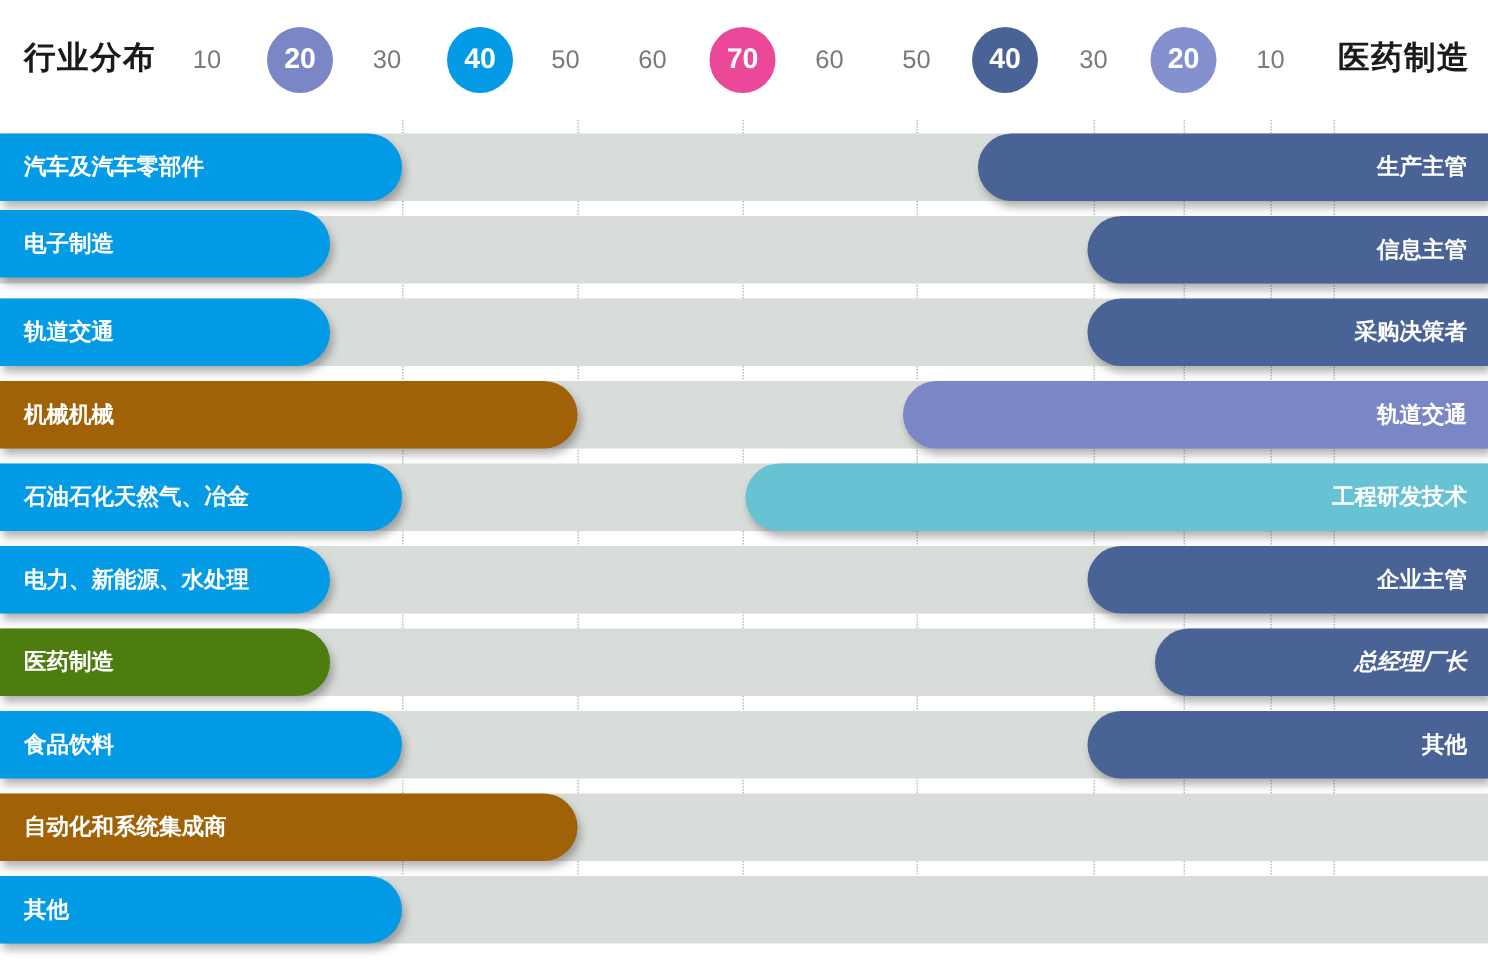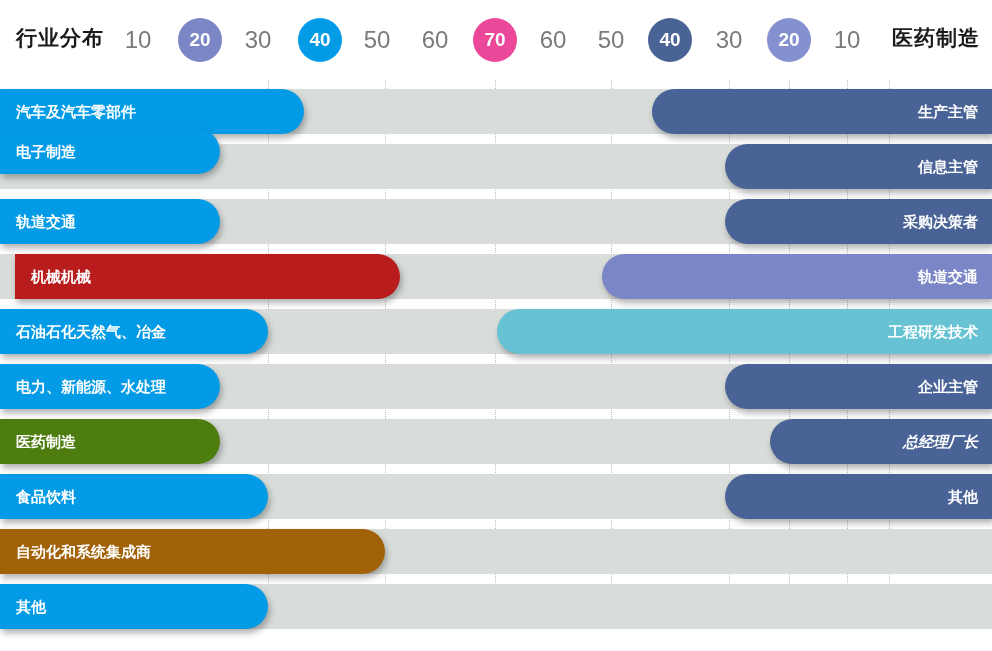--- a/index.html
+++ b/index.html
@@ -33,21 +33,21 @@
     letter-spacing: 1px;
     white-space: nowrap;
   }
   #axis-title-left  { left: 16px; }
   #axis-title-right { right: 12px; }
 
   .tick {
     position: absolute;
     top: 40px;
     transform: translate(-50%, -50%);
-    font-size: 24px;
+    font-size: 17px;
     color: #7a7a7a;
     text-align: center;
     white-space: nowrap;
   }
   .tick.bubble {
     width: 44px; height: 44px;
     line-height: 44px;
     border-radius: 50%;
     color: #ffffff;
     font-weight: bold;
@@ -129,42 +129,42 @@
         <div class="gridline" style="left: 385px;"></div>
         <div class="gridline" style="left: 495px;"></div>
         <div class="gridline" style="left: 611px;"></div>
         <div class="gridline" style="left: 729px;"></div>
         <div class="gridline" style="left: 789px;"></div>
         <div class="gridline" style="left: 847px;"></div>
         <div class="gridline" style="left: 889px;"></div>
       </div>
     <div id="rows-container">
         <div class="track" style="top: 9px; background: rgb(216, 221, 218);"></div>
-        <div class="bar left" style="left: 0px; top: 9px; width: 268px; background: rgb(3, 155, 229); padding-left: 36px;">
+        <div class="bar left" style="left: 0px; top: 9px; width: 268px; background: rgb(3, 155, 229);">
           <span class="bar-label">汽车及汽车零部件</span>
         </div>
         <div class="bar right" style="left: 652px; top: 9px; width: 340px; background: rgb(74, 99, 150);">
           <span class="bar-label">生产主管</span>
         </div>
         <div class="track" style="top: 64px; background: rgb(216, 221, 218);"></div>
-        <div class="bar left" style="left: 0px; top: 49px; width: 220px; background: rgb(3, 155, 229);">
+        <div class="bar left" style="left: 0px; top: 60px; width: 220px; background: rgb(3, 155, 229);">
           <span class="bar-label">电子制造</span>
         </div>
         <div class="bar right" style="left: 725px; top: 64px; width: 267px; background: rgb(74, 99, 150);">
           <span class="bar-label">信息主管</span>
         </div>
         <div class="track" style="top: 119px; background: rgb(216, 221, 218);"></div>
         <div class="bar left" style="left: 0px; top: 119px; width: 220px; background: rgb(3, 155, 229);">
           <span class="bar-label">轨道交通</span>
         </div>
         <div class="bar right" style="left: 725px; top: 119px; width: 267px; background: rgb(74, 99, 150);">
           <span class="bar-label">采购决策者</span>
         </div>
         <div class="track" style="top: 174px; background: rgb(216, 221, 218);"></div>
-        <div class="bar left" style="left: 15px; top: 174px; width: 385px; background: #b91c1c;">
+        <div class="bar left" style="left: 0px; top: 174px; width: 385px; background: #a16207;">
           <span class="bar-label">机械机械</span>
         </div>
         <div class="bar right" style="left: 602px; top: 174px; width: 390px; background: rgb(123, 134, 198);">
           <span class="bar-label">轨道交通</span>
         </div>
         <div class="track" style="top: 229px; background: rgb(216, 221, 218);"></div>
         <div class="bar left" style="left: 0px; top: 229px; width: 268px; background: rgb(3, 155, 229);">
           <span class="bar-label">石油石化天然气、冶金</span>
         </div>
         <div class="bar right" style="left: 497px; top: 229px; width: 495px; background: rgb(103, 195, 212);">

